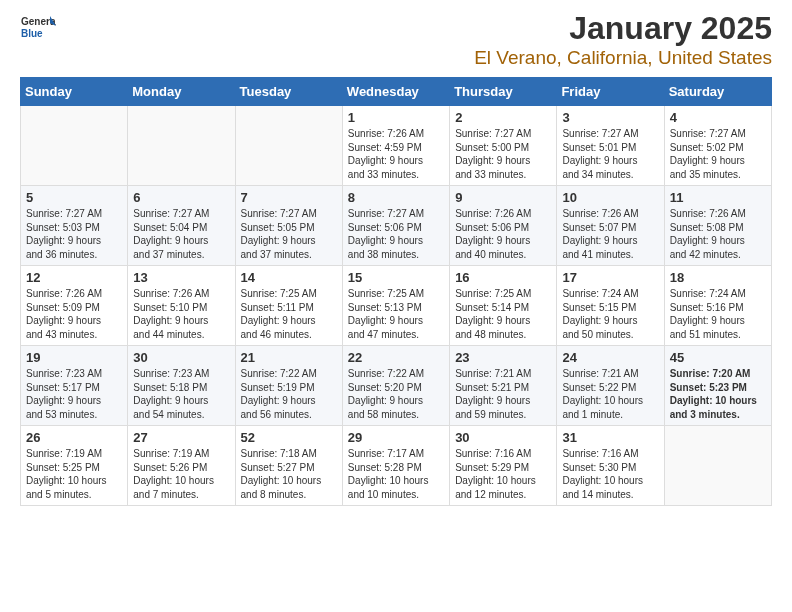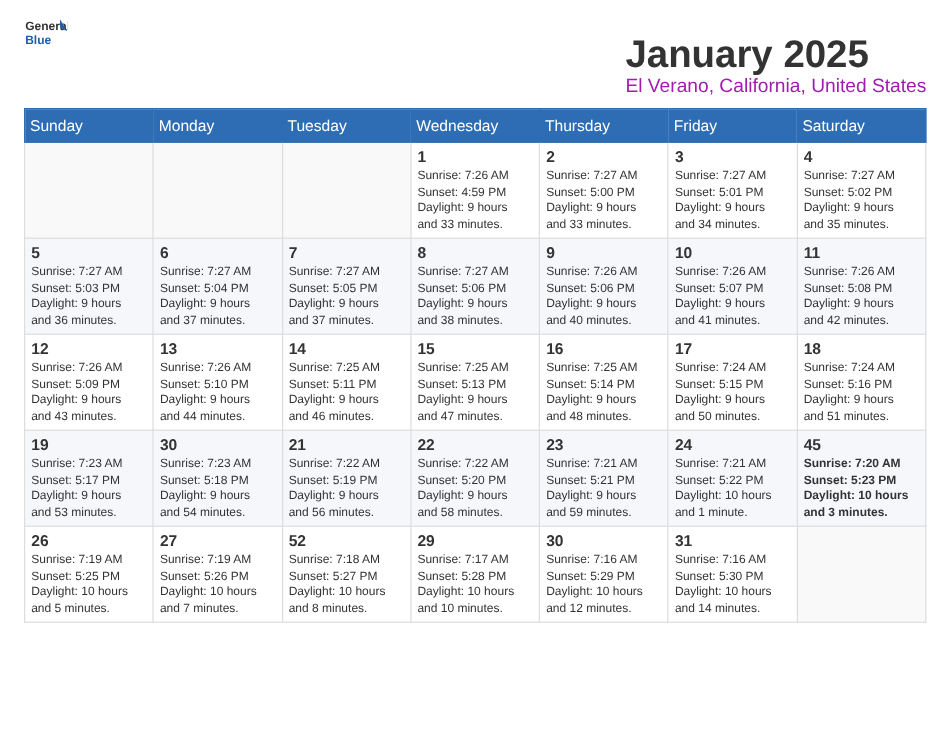--- a/index.html
+++ b/index.html
@@ -20,42 +20,41 @@
       justify-content: space-between;
       align-items: flex-start;
       margin-bottom: 8px;
     }
     .logo {
       display: flex;
       align-items: center;
       gap: 4px;
     }
     .title-area {
-      text-align: left;
-      margin-top: 17px;
+      text-align: right;
     }
     .month-title {
       font-size: 32px;
       font-weight: bold;
       color: #333;
     }
     .location-title {
-      font-size: 16px;
-      color: #a21caf;
+      font-size: 19px;
+      color: #a16207;
     }
     .calendar-table {
       width: 100%;
       border-collapse: collapse;
       border: 1px solid #ccc;
     }
     .calendar-table th {
       background: #2e6db4;
       color: #fff;
       font-size: 13px;
-      font-weight: normal;
+      font-weight: bold;
       padding: 6px 4px;
       text-align: left;
       border: 1px solid #2e6db4;
     }
     .calendar-table td {
       vertical-align: top;
       padding: 4px 5px;
       border: 1px solid #ddd;
       font-size: 10.5px;
       color: #333;

